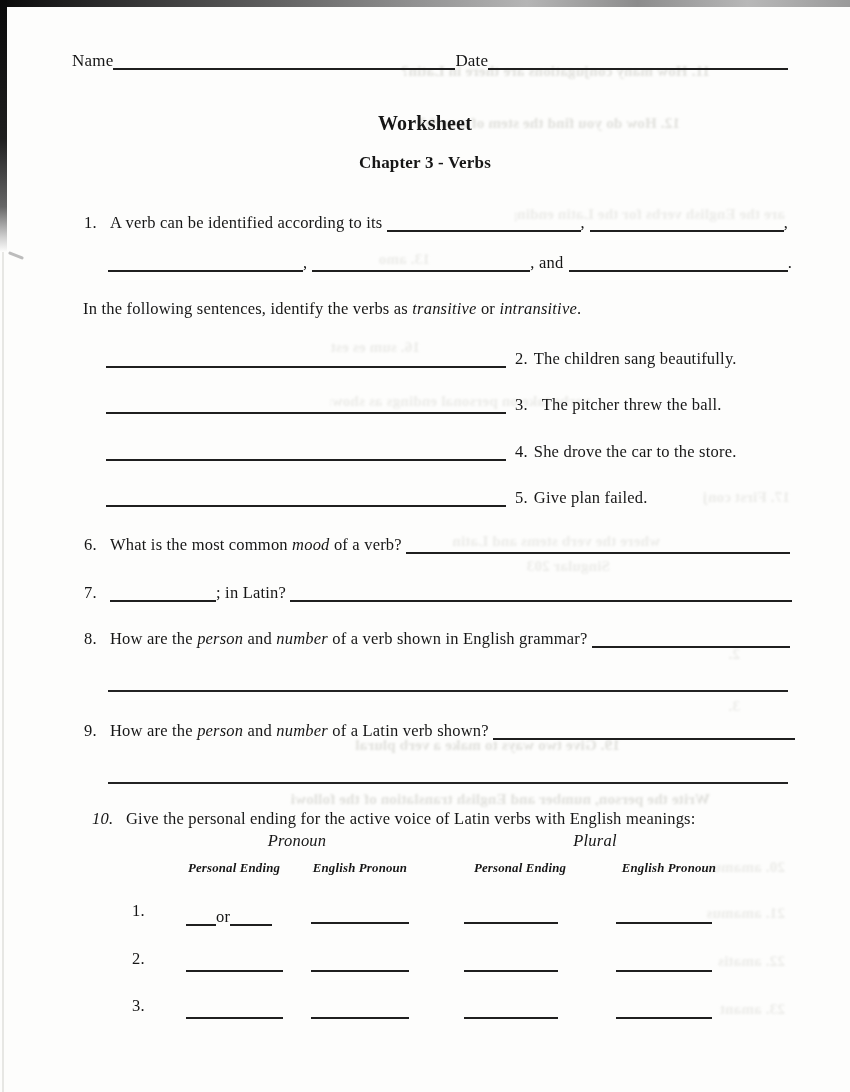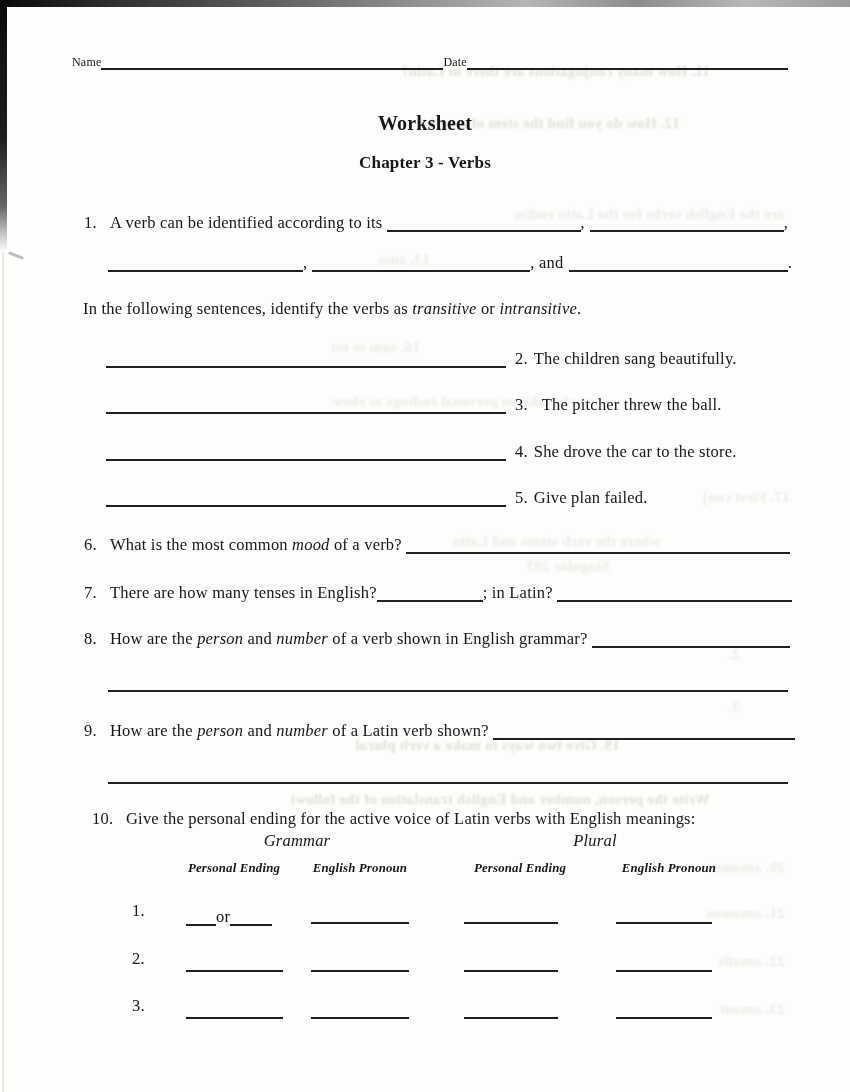--- a/index.html
+++ b/index.html
@@ -7,21 +7,21 @@
     position:relative; width:850px; height:1092px; margin:0 auto;
     background:#fdfdfc; overflow:hidden;
     font-family:"Liberation Serif","DejaVu Serif",serif;
     color:#161616; font-size:16.5px; letter-spacing:.012em;
   }
   .row { position:absolute; display:flex; align-items:baseline; line-height:22px; white-space:pre; }
   .center { position:absolute; left:0; width:100%; text-align:center; }
   .bold { font-weight:700; }
   .it { font-style:italic; }
   .qnum { flex:0 0 26px; }
-  .qnum-wide { flex:0 0 34px; }
+  .qnum-wide { flex:0 0 34px;font-style:italic; }
   .blank {
     display:inline-block; height:20px; transform:translateY(4px);
     border-bottom:2px solid #1f1f1f;
   }
   .blank.flex { flex:1 1 auto; min-width:40px; }
   .hline { position:absolute; height:0; border-top:2px solid #232323; }
   .cellline { position:absolute; height:22px; border-bottom:2px solid #1f1f1f; }
   .cellbox { position:absolute; display:flex; align-items:baseline; line-height:22px; }
   .colhead { position:absolute; text-align:center; font-style:italic; font-weight:700; font-size:12.8px; line-height:16px; }
   .seclabel { position:absolute; text-align:center; font-style:italic; font-size:16.5px; line-height:20px; }
@@ -61,21 +61,21 @@
   <div class="ghost fainter" style="top:557px;left:430px;width:180px">Singular        203</div>
   <div class="ghost fainter" style="top:645px;left:700px;width:40px">2.</div>
   <div class="ghost fainter" style="top:697px;left:700px;width:40px">3.</div>
   <div class="ghost" style="top:736px;left:330px;width:290px">19. Give two ways to make a verb plural</div>
   <div class="ghost" style="top:790px;left:290px;width:420px">Write the person, number and English translation of the following verbs.</div>
   <div class="ghost fainter" style="top:858px;left:690px;width:95px">20. amamus</div>
   <div class="ghost fainter" style="top:904px;left:690px;width:95px">21. amamus</div>
   <div class="ghost fainter" style="top:952px;left:690px;width:95px">22. amatis</div>
   <div class="ghost fainter" style="top:1000px;left:690px;width:95px">23. amant</div>
 
-  <div class="row" style="top:44px;left:72px;right:62px;font-size:12px">
+  <div class="row" style="top:44px;left:72px;right:62px;font-size:17px">
     <span>Name</span>
     <span class="blank" style="width:342px"></span>
     <span>Date</span>
     <span class="blank flex"></span>
   </div>
 
   <div class="center bold" style="top:112px;font-size:20px">Worksheet</div>
   <div class="center bold" style="top:153px;font-size:17px">Chapter 3 - Verbs</div>
 
   <div class="row" style="top:206px;left:84px;right:62px">
@@ -121,21 +121,20 @@
   </div>
 
   <div class="row" style="top:528px;left:84px;right:60px">
     <span class="qnum">6.</span>
     <span>What is the most common </span><span class="it">mood</span><span> of a verb? </span>
     <span class="blank flex"></span>
   </div>
 
   <div class="row" style="top:576px;left:84px;right:58px">
     <span class="qnum">7.</span>
-    <span>There are how many tenses in English?</span>
     <span class="blank" style="width:106px"></span>
     <span>; in Latin? </span>
     <span class="blank flex"></span>
   </div>
 
   <div class="row" style="top:622px;left:84px;right:60px">
     <span class="qnum">8.</span>
     <span>How are the </span><span class="it">person</span><span> and </span><span class="it">number</span><span> of a verb shown in English grammar? </span>
     <span class="blank flex" style="min-width:108px"></span>
   </div>
@@ -146,21 +145,21 @@
     <span>How are the </span><span class="it">person</span><span> and </span><span class="it">number</span><span> of a Latin verb shown? </span>
     <span class="blank flex"></span>
   </div>
   <div class="hline" style="top:782px;left:108px;width:680px"></div>
 
   <div class="row" style="top:808px;left:92px;right:58px">
     <span class="qnum-wide">10.</span>
     <span>Give the personal ending for the active voice of Latin verbs with English meanings:</span>
   </div>
 
-  <div class="seclabel" style="top:831px;left:227px;width:140px">Grammar</div>
+  <div class="seclabel" style="top:831px;left:227px;width:140px">Pronoun</div>
   <div class="seclabel" style="top:831px;left:525px;width:140px">Plural</div>
 
   <div class="colhead" style="top:860px;left:184px;width:100px">Personal Ending</div>
   <div class="colhead" style="top:860px;left:310px;width:100px">English Pronoun</div>
   <div class="colhead" style="top:860px;left:466px;width:108px">Personal Ending</div>
   <div class="colhead" style="top:860px;left:619px;width:100px">English Pronoun</div>
 
   <div class="cellbox" style="top:900px;left:132px">
     <span>1.</span>
   </div>

